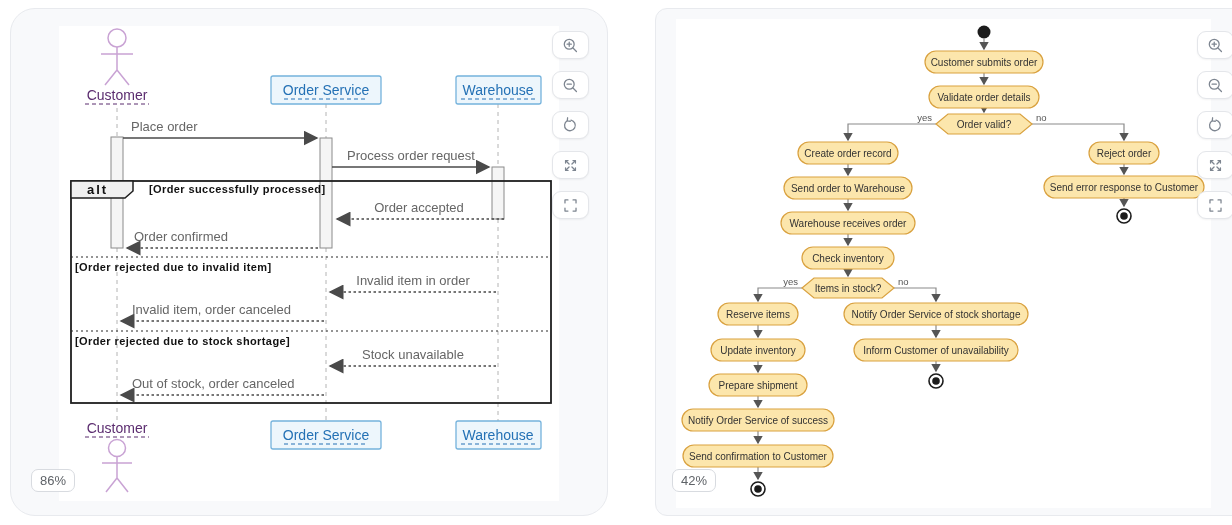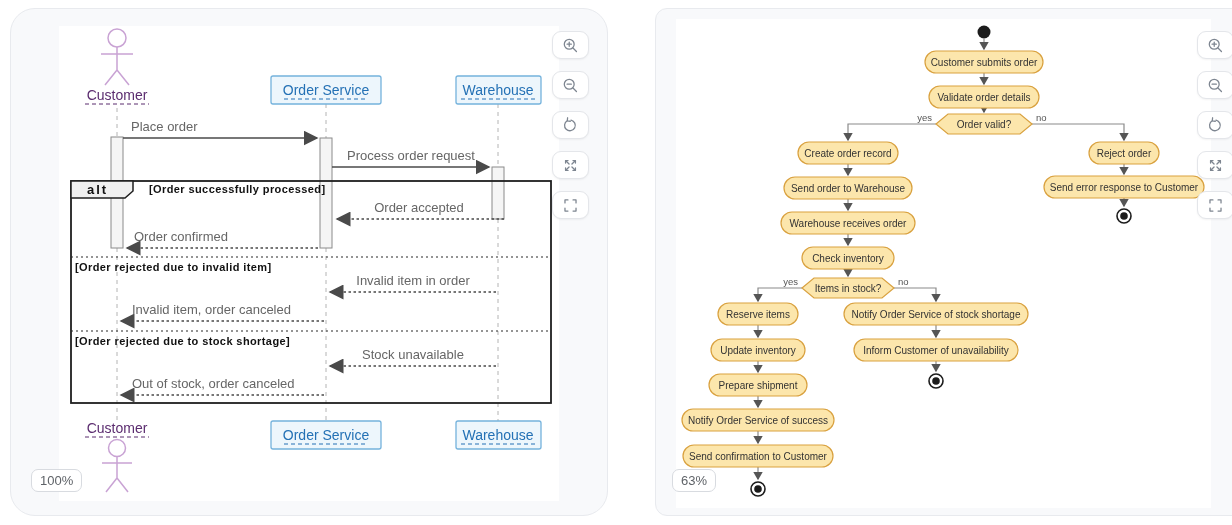--- a/index.html
+++ b/index.html
@@ -188,21 +188,21 @@
         <polyline points="12.9,15.8 15.8,15.8 15.8,12.9"></polyline>
       </svg>
     </button>
     <button class="ctl">
       <svg viewBox="0 0 20 20">
         <path d="M3.5,7 V3.5 H7 M13,3.5 H16.5 V7 M16.5,13 V16.5 H13 M7,16.5 H3.5 V13"></path>
       </svg>
     </button>
   </div>
 
-  <div class="zoom-badge">100%</div>
+  <div class="zoom-badge">86%</div>
 </div>
 
 <div class="panel" id="right-panel">
   <div class="canvas" id="right-canvas">
     <svg width="535" height="489" viewBox="0 0 535 489">
       <defs>
         <marker id="mact" markerWidth="8" markerHeight="8" refX="6" refY="4" orient="auto">
           <path d="M0,0 L7,4 L0,8 z" fill="#555"></path>
         </marker>
       </defs>
@@ -356,14 +356,14 @@
         <polyline points="12.9,15.8 15.8,15.8 15.8,12.9"></polyline>
       </svg>
     </button>
     <button class="ctl">
       <svg viewBox="0 0 20 20">
         <path d="M3.5,7 V3.5 H7 M13,3.5 H16.5 V7 M16.5,13 V16.5 H13 M7,16.5 H3.5 V13"></path>
       </svg>
     </button>
   </div>
 
-  <div class="zoom-badge">63%</div>
+  <div class="zoom-badge">42%</div>
 </div>
 
 </body></html>

